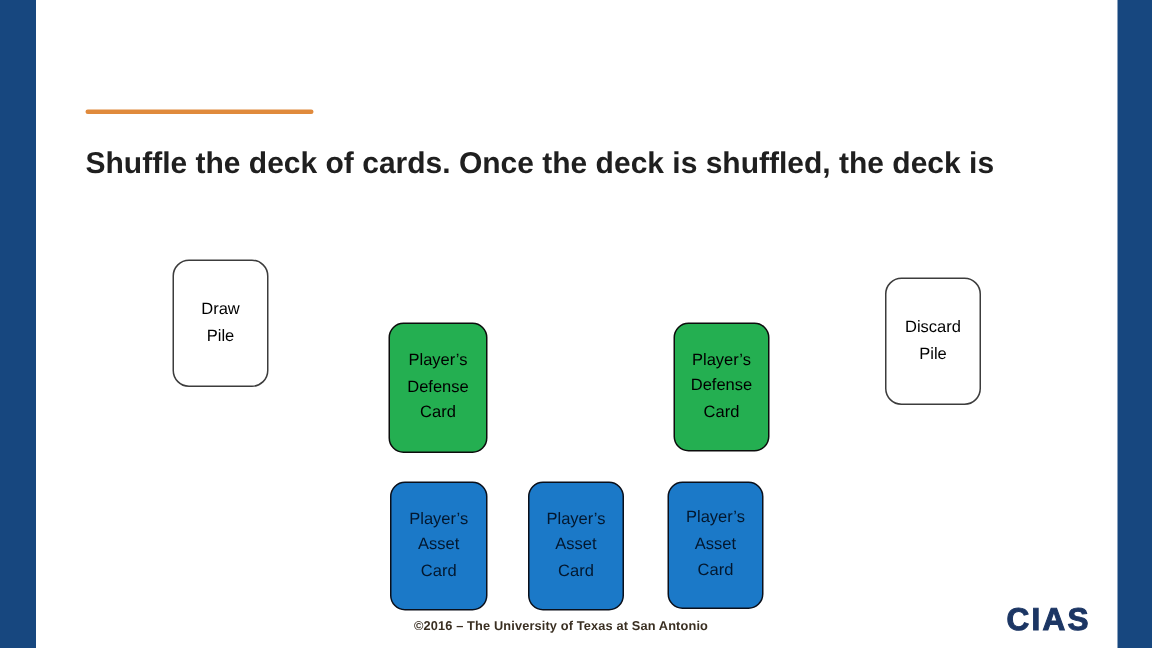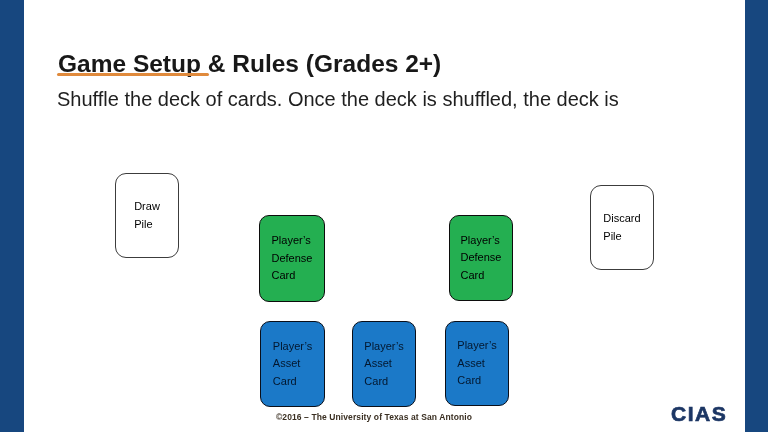--- a/index.html
+++ b/index.html
@@ -13,27 +13,27 @@
 
   .slide-title{
     position:absolute;left:58px;top:35px;font-size:24.5px;font-weight:bold;
     color:#181818;white-space:nowrap;line-height:26px;
   }
   .title-underline{
     position:absolute;left:57px;top:73px;width:152px;height:3px;
     background:#E08A3C;border-radius:2px;
   }
   .body-text{
-    position:absolute;left:57px;top:85px;font-size:20px;line-height:28.5px;
-    color:#1f1f1f;white-space:nowrap;
+    position:absolute;left:57px;top:95px;font-size:20px;line-height:28.5px;
+    color:#1f1f1f;white-space:nowrap;font-weight:bold;
   }
 
   .card{
     position:absolute;border-radius:10px;display:flex;align-items:center;
-    justify-content:center;white-space:pre-line;
+    justify-content:center;text-align:center;white-space:pre-line;
     font-size:11px;line-height:17.5px;color:#000;box-sizing:border-box;
   }
   .card.pile{background:#ffffff;border:1.5px solid #3c3c3c;border-radius:11px;}
   .card.defense{background:#24AF51;border:1.7px solid #0c0c0c;}
   .card.asset{background:#1B79C8;border:1.7px solid #0a0f1a;color:#03172e;}
 
   #card-draw{left:115px;top:173px;width:64px;height:85px;}
   #card-discard{left:590px;top:173px;width:64px;height:85px;margin-top:12px;}
   #card-defense-1{left:259px;top:215px;width:66px;height:87px;}
   #card-defense-2{left:449px;top:215px;width:64px;height:86px;}
@@ -52,21 +52,20 @@
   }
 </style>
 </head>
 <body>
 
 <div class="slide">
 
   <div class="side-bar left"></div>
   <div class="side-bar right"></div>
 
-  <h1 class="slide-title">Game Setup &amp; Rules (Grades 2+)</h1>
   <div class="title-underline"></div>
 
   <div class="body-text">
     <div>Shuffle the deck of cards. Once the deck is shuffled, the deck is</div>
   </div>
 
   <div id="card-draw" class="card pile">Draw
 Pile</div>
 
   <div id="card-defense-1" class="card defense">Player’s

